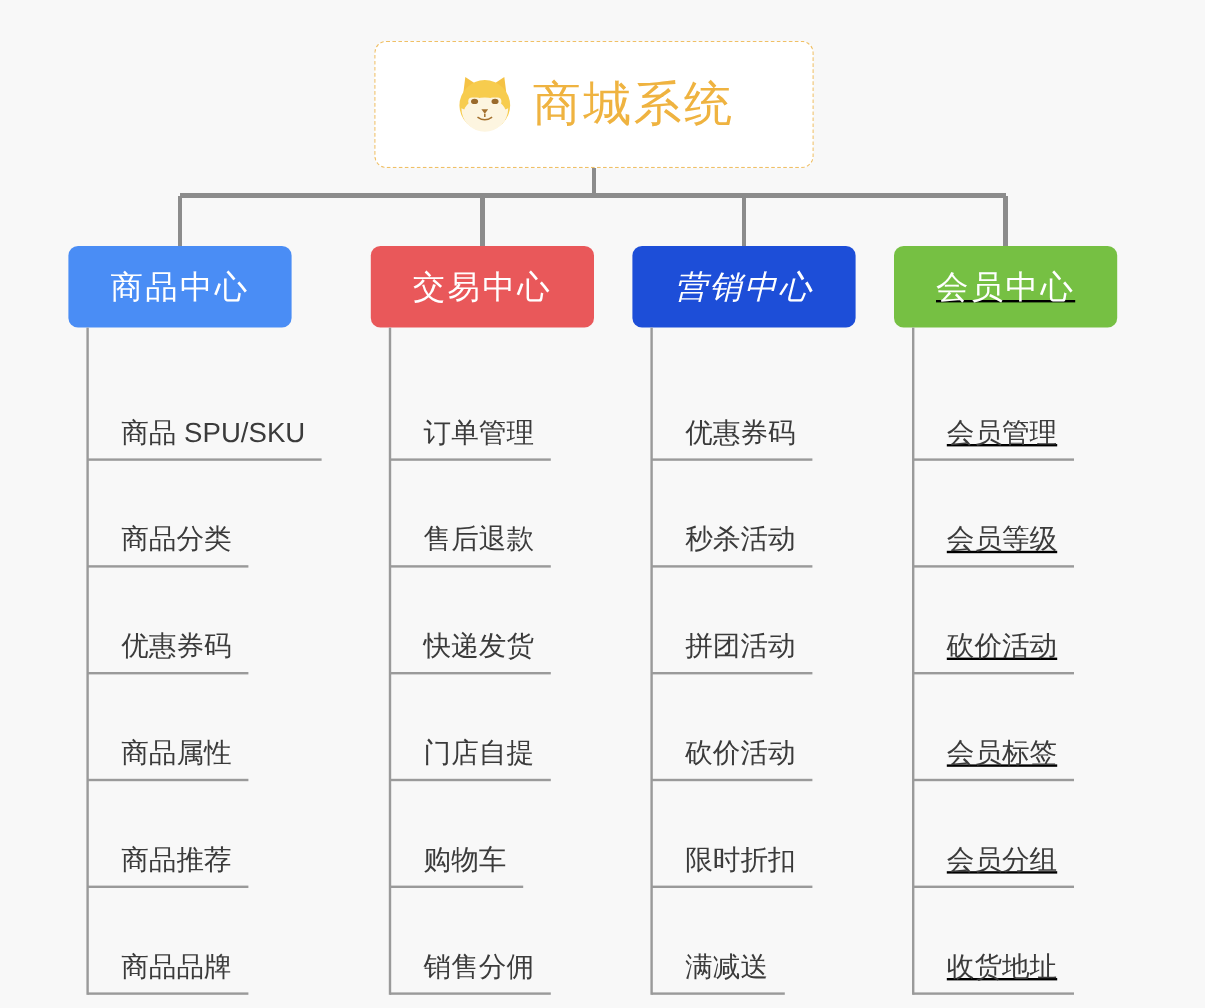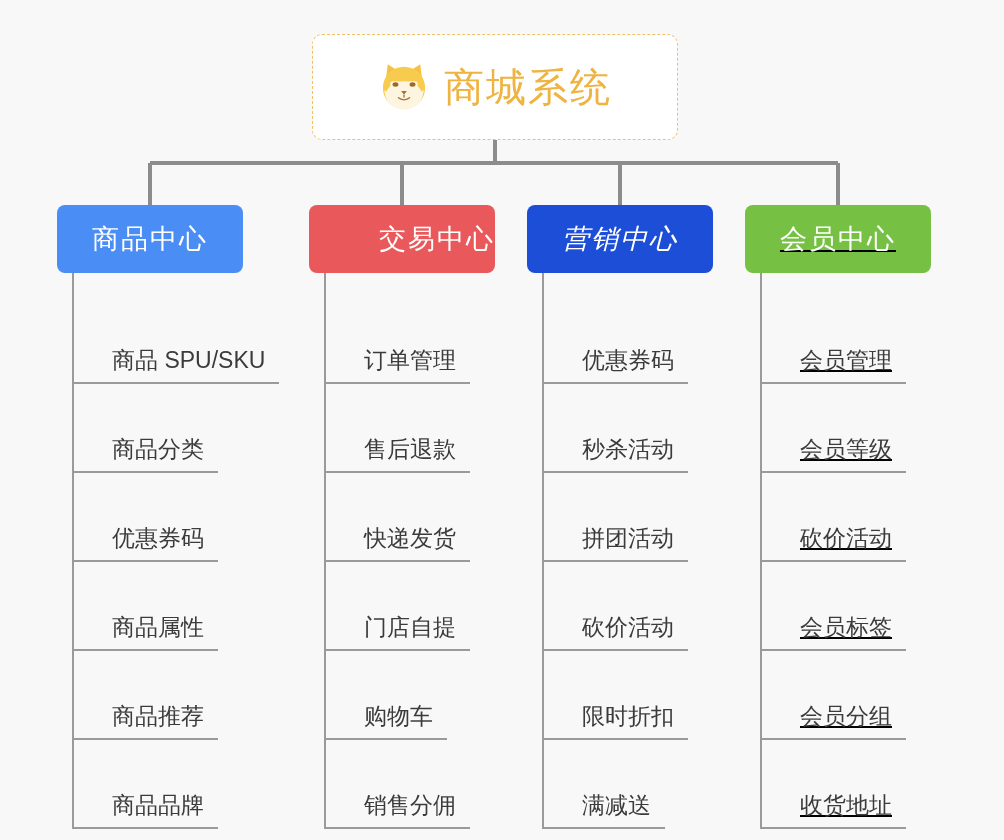--- a/index.html
+++ b/index.html
@@ -75,21 +75,21 @@
     border-radius: 8px;
     display: flex;
     align-items: center;
     justify-content: center;
     color: #ffffff;
     font-size: 27px;
     letter-spacing: 2px;
     box-sizing: border-box;
   }
   .col-0 .cat-box { width: 186px; }
-  .col-1 .cat-box { width: 186px; justify-content: flex-end; }
+  .col-1 .cat-box { width: 186px; }
   .col-2 .cat-box { width: 186px; }
   .col-3 .cat-box { width: 186px; }
 
   
   .leaf-list {
     position: relative;
     margin-top: 0;
     padding-top: 22px;
     padding-left: 16px;
   }
@@ -114,21 +114,21 @@
   }
   .leaf-label {
     font-size: 23px;
     color: #3b3b3b;
     line-height: 1;
     padding-bottom: 10px;
     border-bottom: 2px solid #9a9a9a;
     white-space: nowrap;
     
     margin-left: -28px;
-    padding-left: 39px;
+    padding-left: 28px;
     padding-right: 14px;
   }
 </style>
 </head>
 <body style="background: rgb(248, 248, 248);">
 
 <div id="chart">
 
   <svg class="connectors" viewBox="0 0 1004 840" width="1004" height="840" aria-hidden="true">
     <g stroke="#8c8c8c" stroke-width="4" fill="none" shape-rendering="crispEdges">

